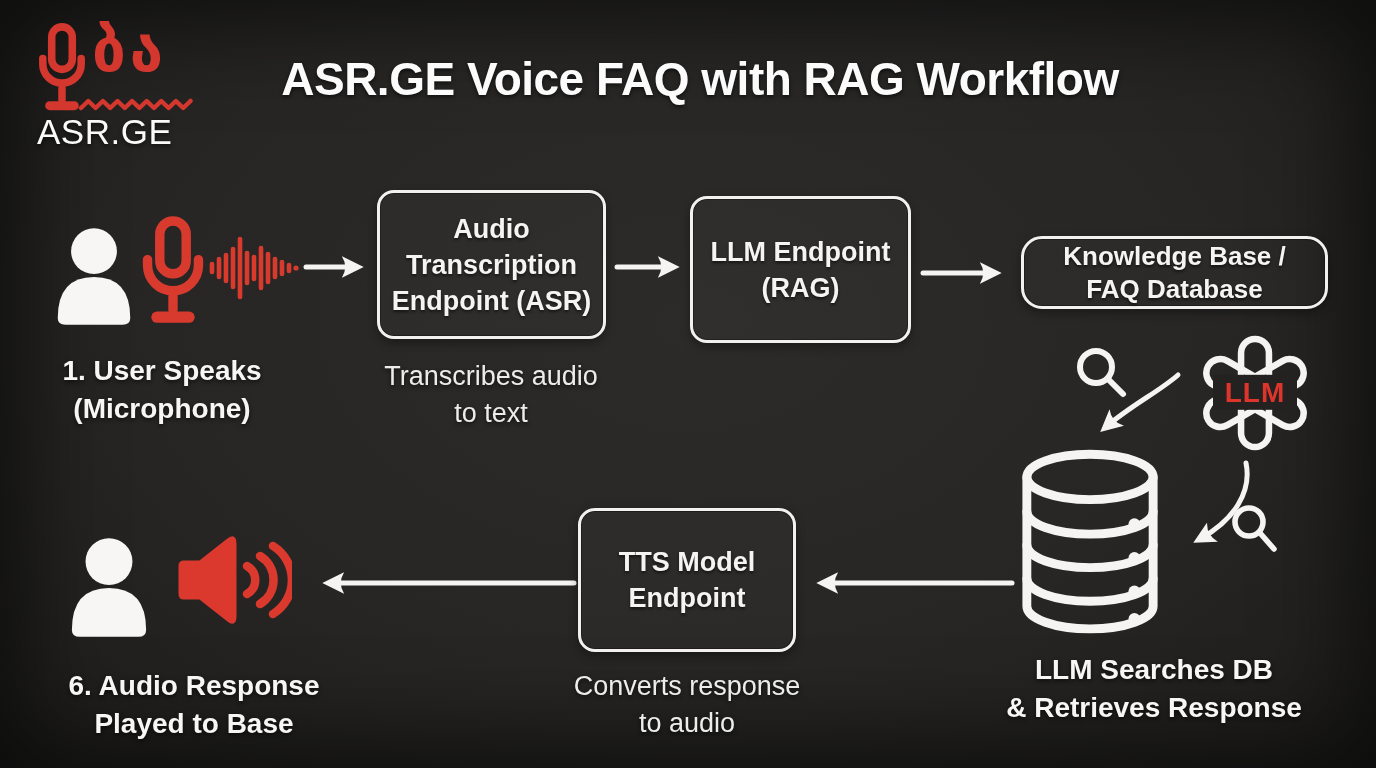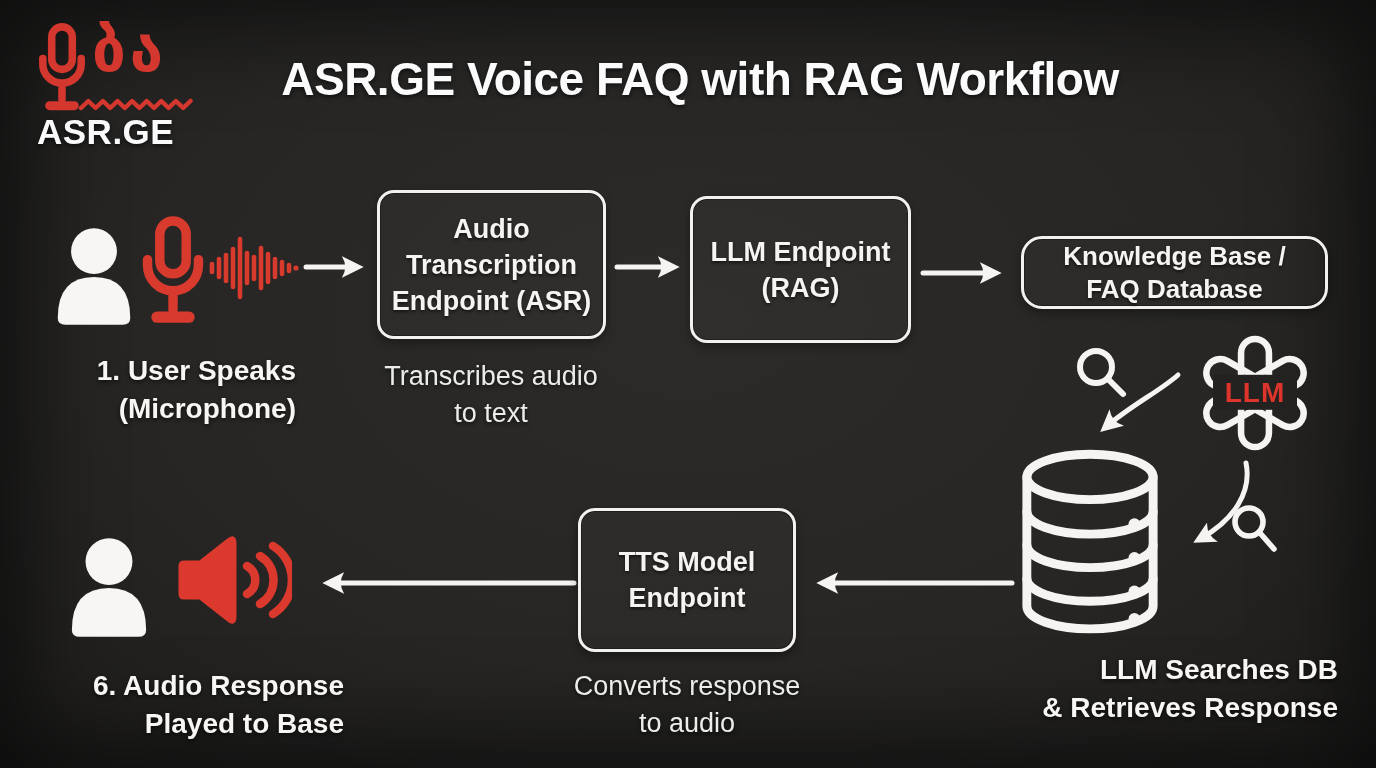--- a/index.html
+++ b/index.html
@@ -7,31 +7,31 @@
     position:relative;width:1376px;height:768px;overflow:hidden;
     background:radial-gradient(ellipse at 50% 42%, #2c2b29 0%, #272625 55%, #1d1c1b 100%);
     box-shadow:inset 0 0 90px 25px rgba(0,0,0,.55);
     font-family:"Liberation Sans",sans-serif;color:#f5f4f2;
   }
   .abs{position:absolute;}
   .ctr{text-align:center;}
   .ts{text-shadow:0 2px 4px rgba(0,0,0,.6);}
   
   .glyphs{font-family:"DejaVu Sans",sans-serif;font-weight:bold;font-size:60px;line-height:60px;color:#d4372e;letter-spacing:4px;}
-  .brand{font-weight:bold;font-size:35px;letter-spacing:.5px;color:#fafafa;}
+  .brand{font-weight:normal;font-size:35px;letter-spacing:.5px;color:#fafafa;}
   .title{font-weight:bold;font-size:46px;letter-spacing:-.5px;color:#fbfbfb;}
   
   .fbox{
     border:3.5px solid #f2f1ef;border-radius:17px;background:rgba(255,255,255,.02);
     display:flex;flex-direction:column;align-items:center;justify-content:center;
     box-shadow:0 4px 10px rgba(0,0,0,.35), inset 0 0 0 1px rgba(0,0,0,.3);
   }
   .fbox .bt{font-weight:bold;font-size:27px;line-height:36px;text-shadow:0 2px 3px rgba(0,0,0,.55);}
   .cap{font-size:27px;line-height:37px;color:#ececea;}
-  .steplbl{font-weight:bold;font-size:28px;line-height:38px;color:#f7f6f4;text-align:right;}
+  .steplbl{font-weight:bold;font-size:28px;line-height:38px;color:#f7f6f4;}
   .llm-band{
     position:absolute;left:50%;top:50%;transform:translate(-50%,-52%);
     width:84px;height:35px;background:#232221;
     display:flex;align-items:center;justify-content:center;text-align:center;
   }
   .llm-band span{color:#dd352c;font-weight:bold;font-size:28px;letter-spacing:1px;}
   svg{display:block;}
 </style>
 </head>
 <body>

